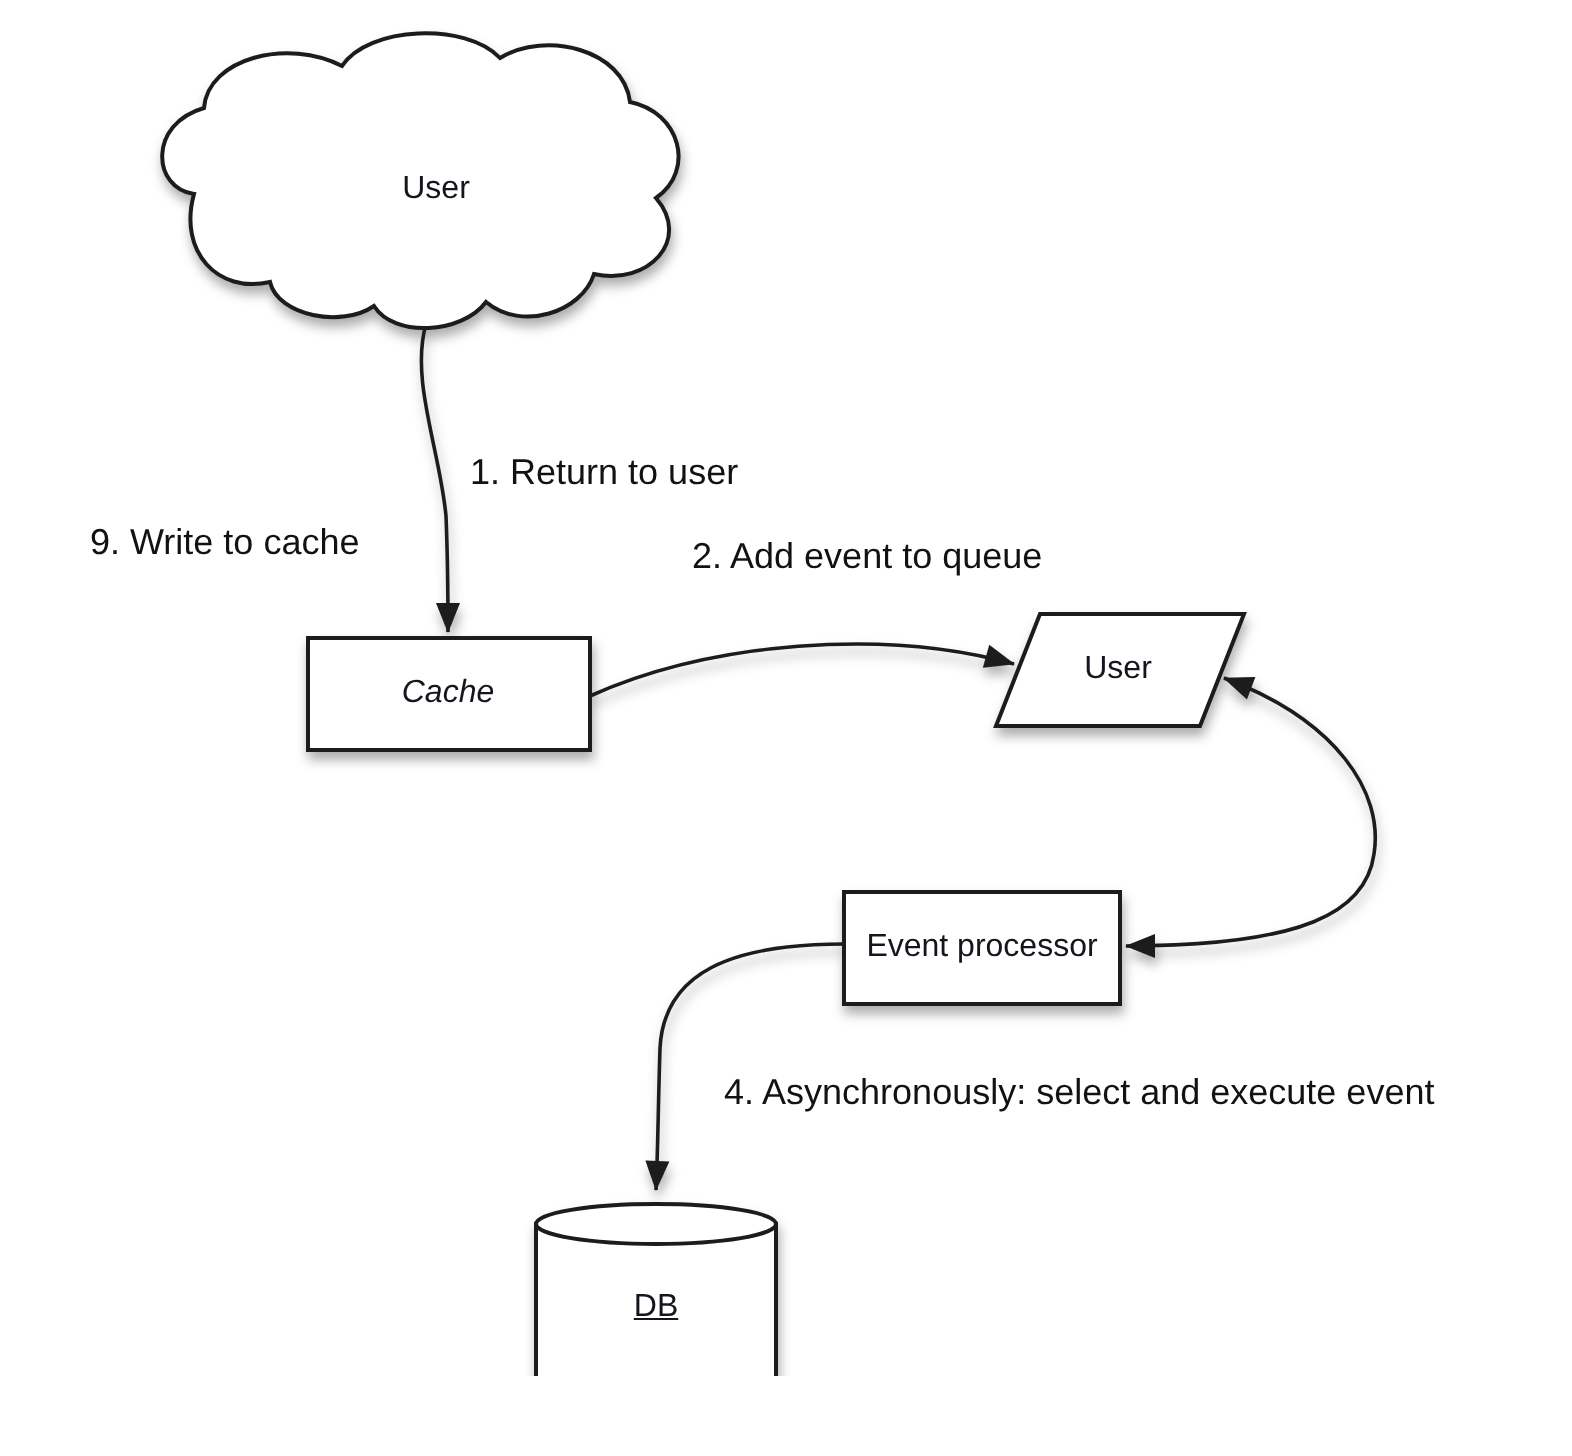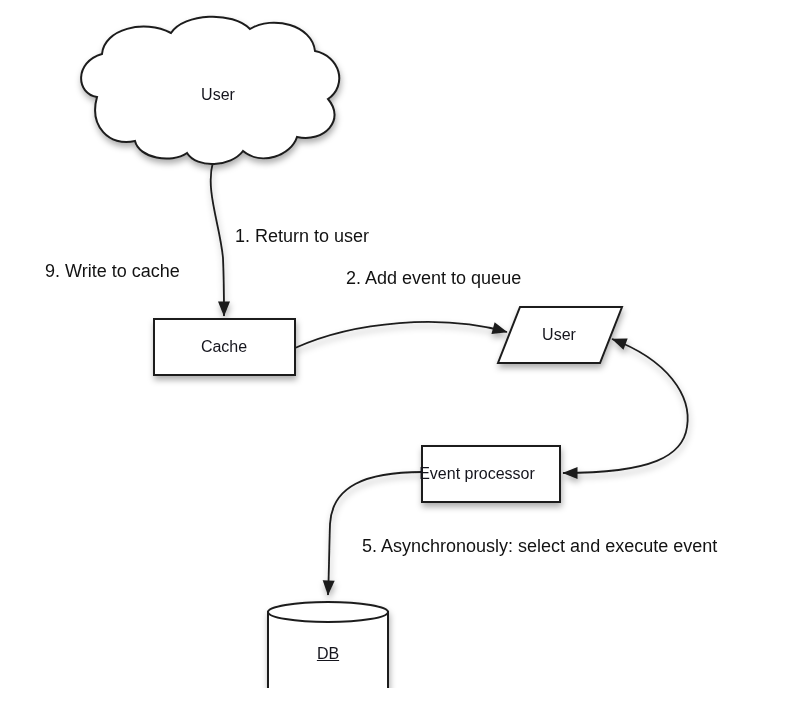--- a/index.html
+++ b/index.html
@@ -93,23 +93,23 @@
       <path class="shape" d="M 520,307 L 622,307 L 600,363 L 498,363 Z"></path>
 
       <rect class="shape" x="422" y="446" width="138" height="56"></rect>
 
       <path class="shape" d="M 268,612 L 268,690 A 60,12 0 0 0 388,690 L 388,612 Z"></path>
       <ellipse class="shape" cx="328" cy="612" rx="60" ry="10"></ellipse>
     </g>
   </svg>
 
   <div class="node-label" style="left:218px; top:95px;">User</div>
-  <div class="node-label" style="left:224px; top:347px;">Cache</div>
+  <div class="node-label" style="left:224px; top:347px;font-style:italic;">Cache</div>
   <div class="node-label" style="left:559px; top:335px;">User</div>
-  <div class="node-label" style="left:477px; top:474px;">Event processor</div>
+  <div class="node-label" style="left:491px; top:474px;">Event processor</div>
   <div class="node-label" style="left:328px; top:654px;text-decoration:underline;">DB</div>
 
   <div class="flow-label" style="left:45px; top:262px;">9. Write to cache</div>
   <div class="flow-label" style="left:307px; top:269px;margin-left:39px;">2. Add event to queue</div>
   <div class="flow-label" style="left:235px; top:227px;">1. Return to user</div>
-  <div class="flow-label" style="left:362px; top:537px;">5. Asynchronously: select and execute event</div>
+  <div class="flow-label" style="left:362px; top:537px;">4. Asynchronously: select and execute event</div>
 
 </div>
 
 </body></html>

